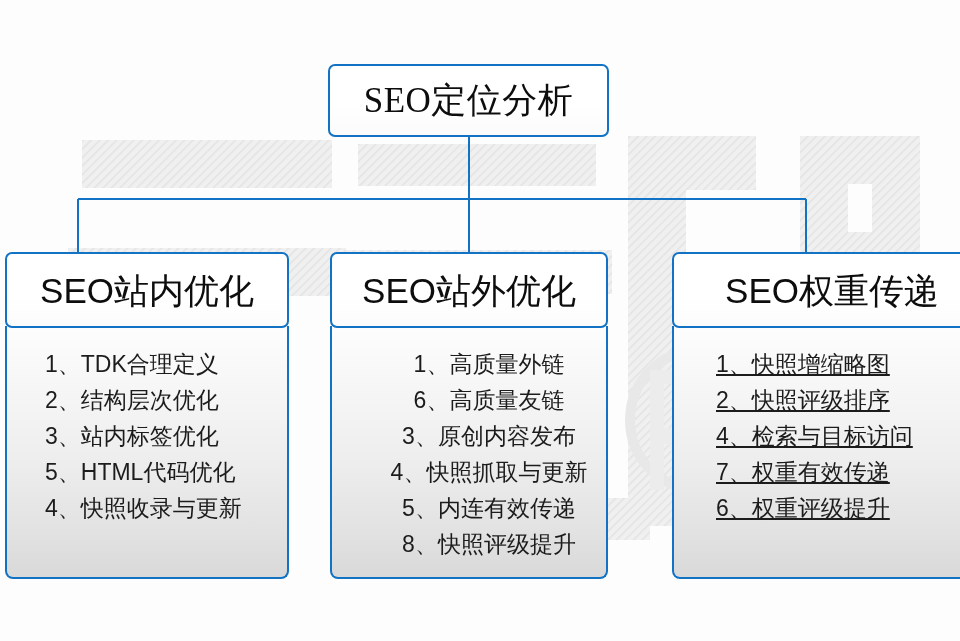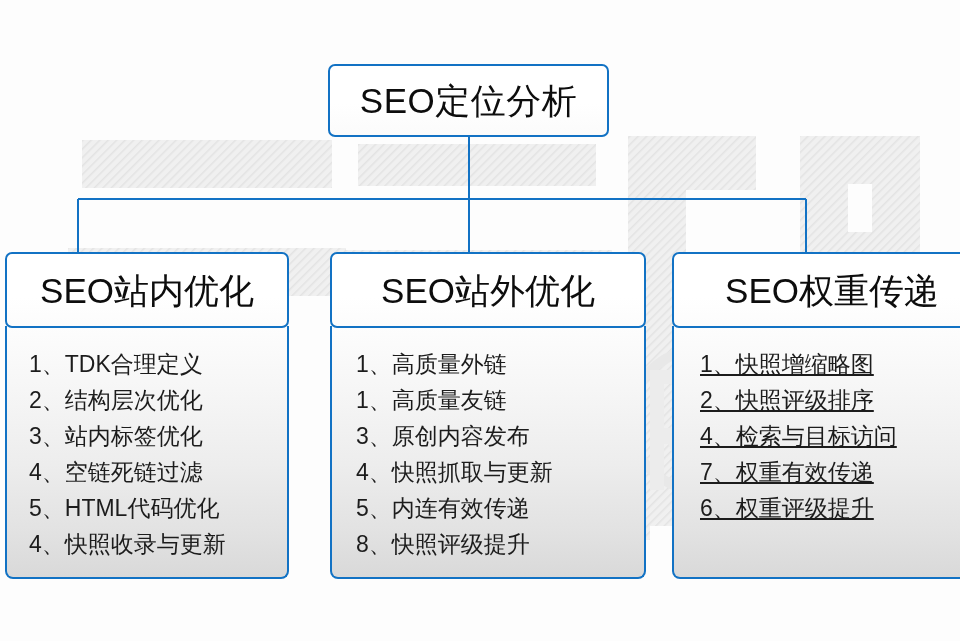--- a/index.html
+++ b/index.html
@@ -53,20 +53,21 @@
     width: 281px;
     height: 73px;
     box-sizing: border-box;
     border: 2px solid #1272c4;
     border-radius: 7px;
     background: linear-gradient(180deg, #ffffff 0%, #ffffff 55%, #fbfbfb 100%);
     display: flex;
     align-items: center;
     justify-content: center;
     z-index: 3;
+    font-family: Liberation Serif, serif;
   }
   .root-title {
     font-size: 35px;
     color: #0d0d0d;
     letter-spacing: 0.5px;
     line-height: 1;
   }
 
   
   .column {
@@ -97,21 +98,21 @@
     height: 253px;
     border: 2px solid #1272c4;
     border-top: none;
     border-radius: 0 0 8px 8px;
     background: linear-gradient(180deg,
                 #fdfdfd 0%,
                 #f7f7f7 22%,
                 #ededed 55%,
                 #e2e2e2 82%,
                 #d9d9d9 100%);
-    padding: 20px 0 0 0;
+    padding: 20px 0 0 16px;
     position: relative;
     z-index: 1;
   }
   .item-list {
     margin: 0;
     padding: 0;
     list-style: none;
   }
   .item {
     font-size: 23px;
@@ -194,35 +195,34 @@
 
   <div class="column" id="col-1" style="left:5px; top:252px; width:284px;">
     <div class="col-head">
       <span class="col-head-title">SEO站内优化</span>
     </div>
     <div class="col-body">
       <ul class="item-list">
         <li class="item">1、TDK合理定义</li>
         <li class="item">2、结构层次优化</li>
         <li class="item">3、站内标签优化</li>
-        <li class="item">4、空链死链过滤</li>
         <li class="item">5、HTML代码优化</li>
         <li class="item">4、快照收录与更新</li>
       </ul>
     </div>
   </div>
 
-  <div class="column" id="col-2" style="left:330px; top:252px; width:316px;">
+  <div class="column" id="col-2" style="left:330px; top:252px; width:278px;text-align:center;">
     <div class="col-head">
       <span class="col-head-title">SEO站外优化</span>
     </div>
     <div class="col-body">
       <ul class="item-list">
         <li class="item">1、高质量外链</li>
-        <li class="item">1、高质量友链</li>
+        <li class="item">6、高质量友链</li>
         <li class="item">3、原创内容发布</li>
         <li class="item">4、快照抓取与更新</li>
         <li class="item">5、内连有效传递</li>
         <li class="item">8、快照评级提升</li>
       </ul>
     </div>
   </div>
 
   <div class="column" id="col-3" style="left:672px; top:252px; width:320px;border-radius:25px;">
     <div class="col-head">

